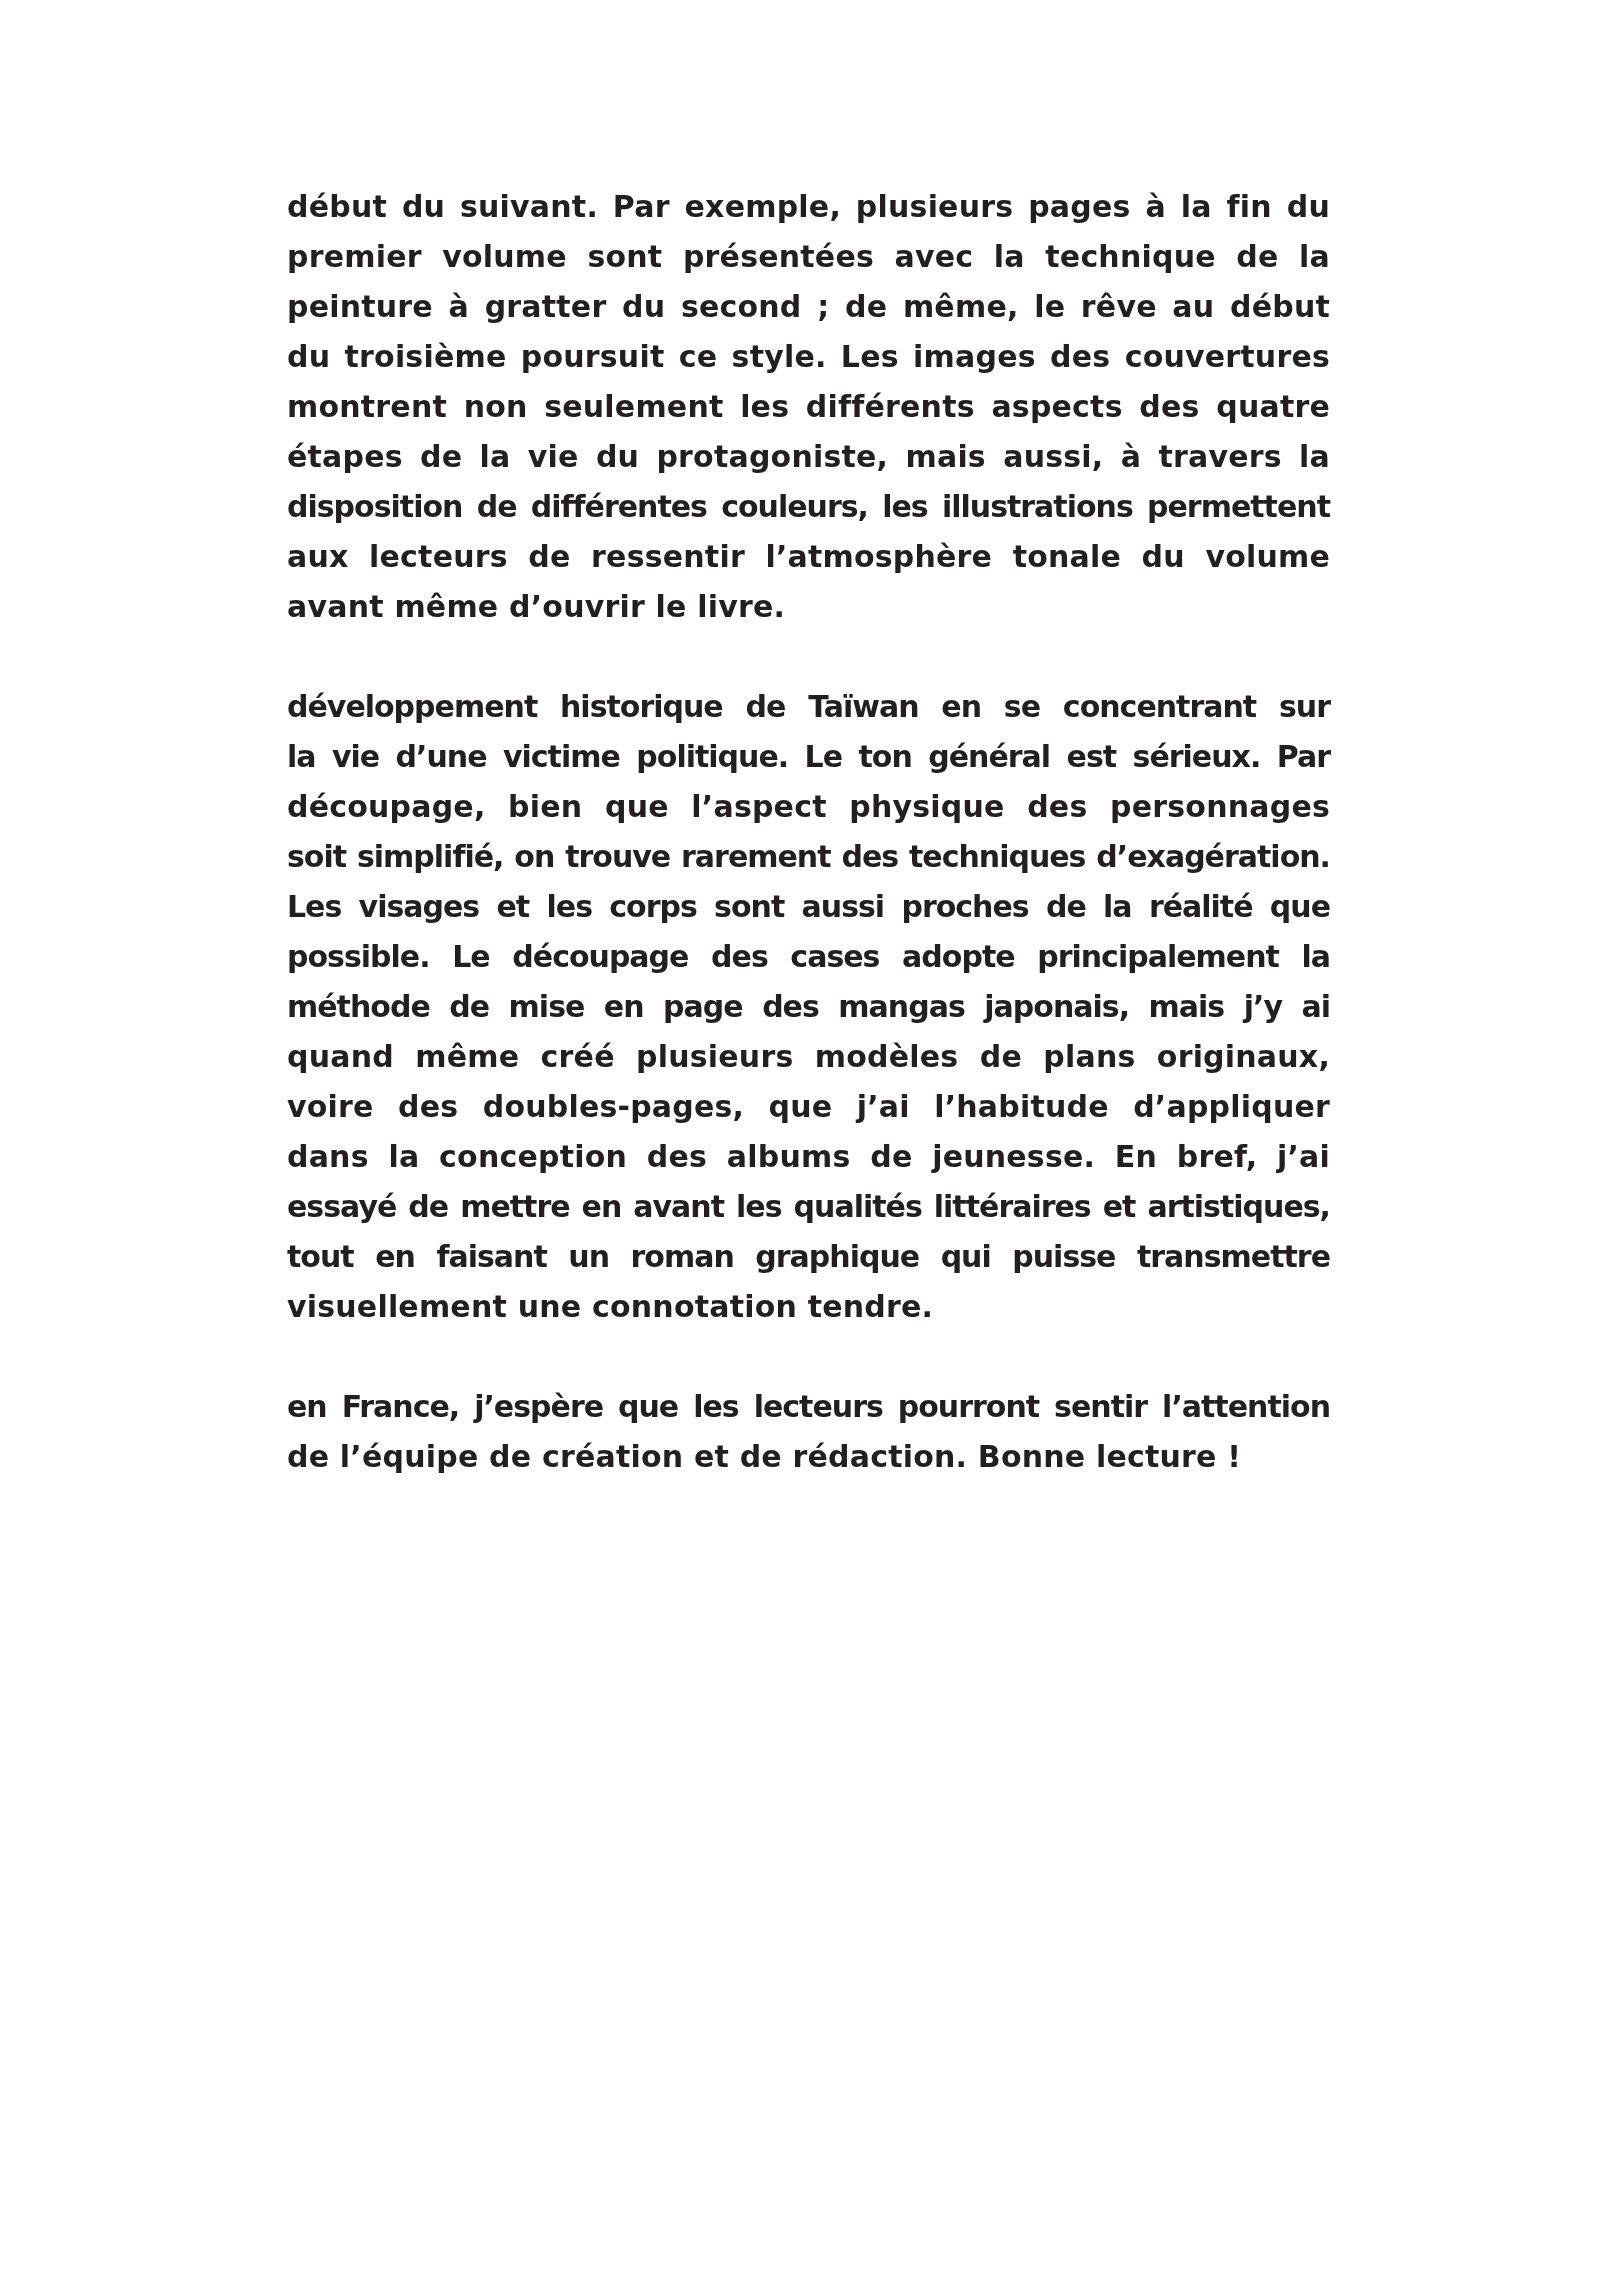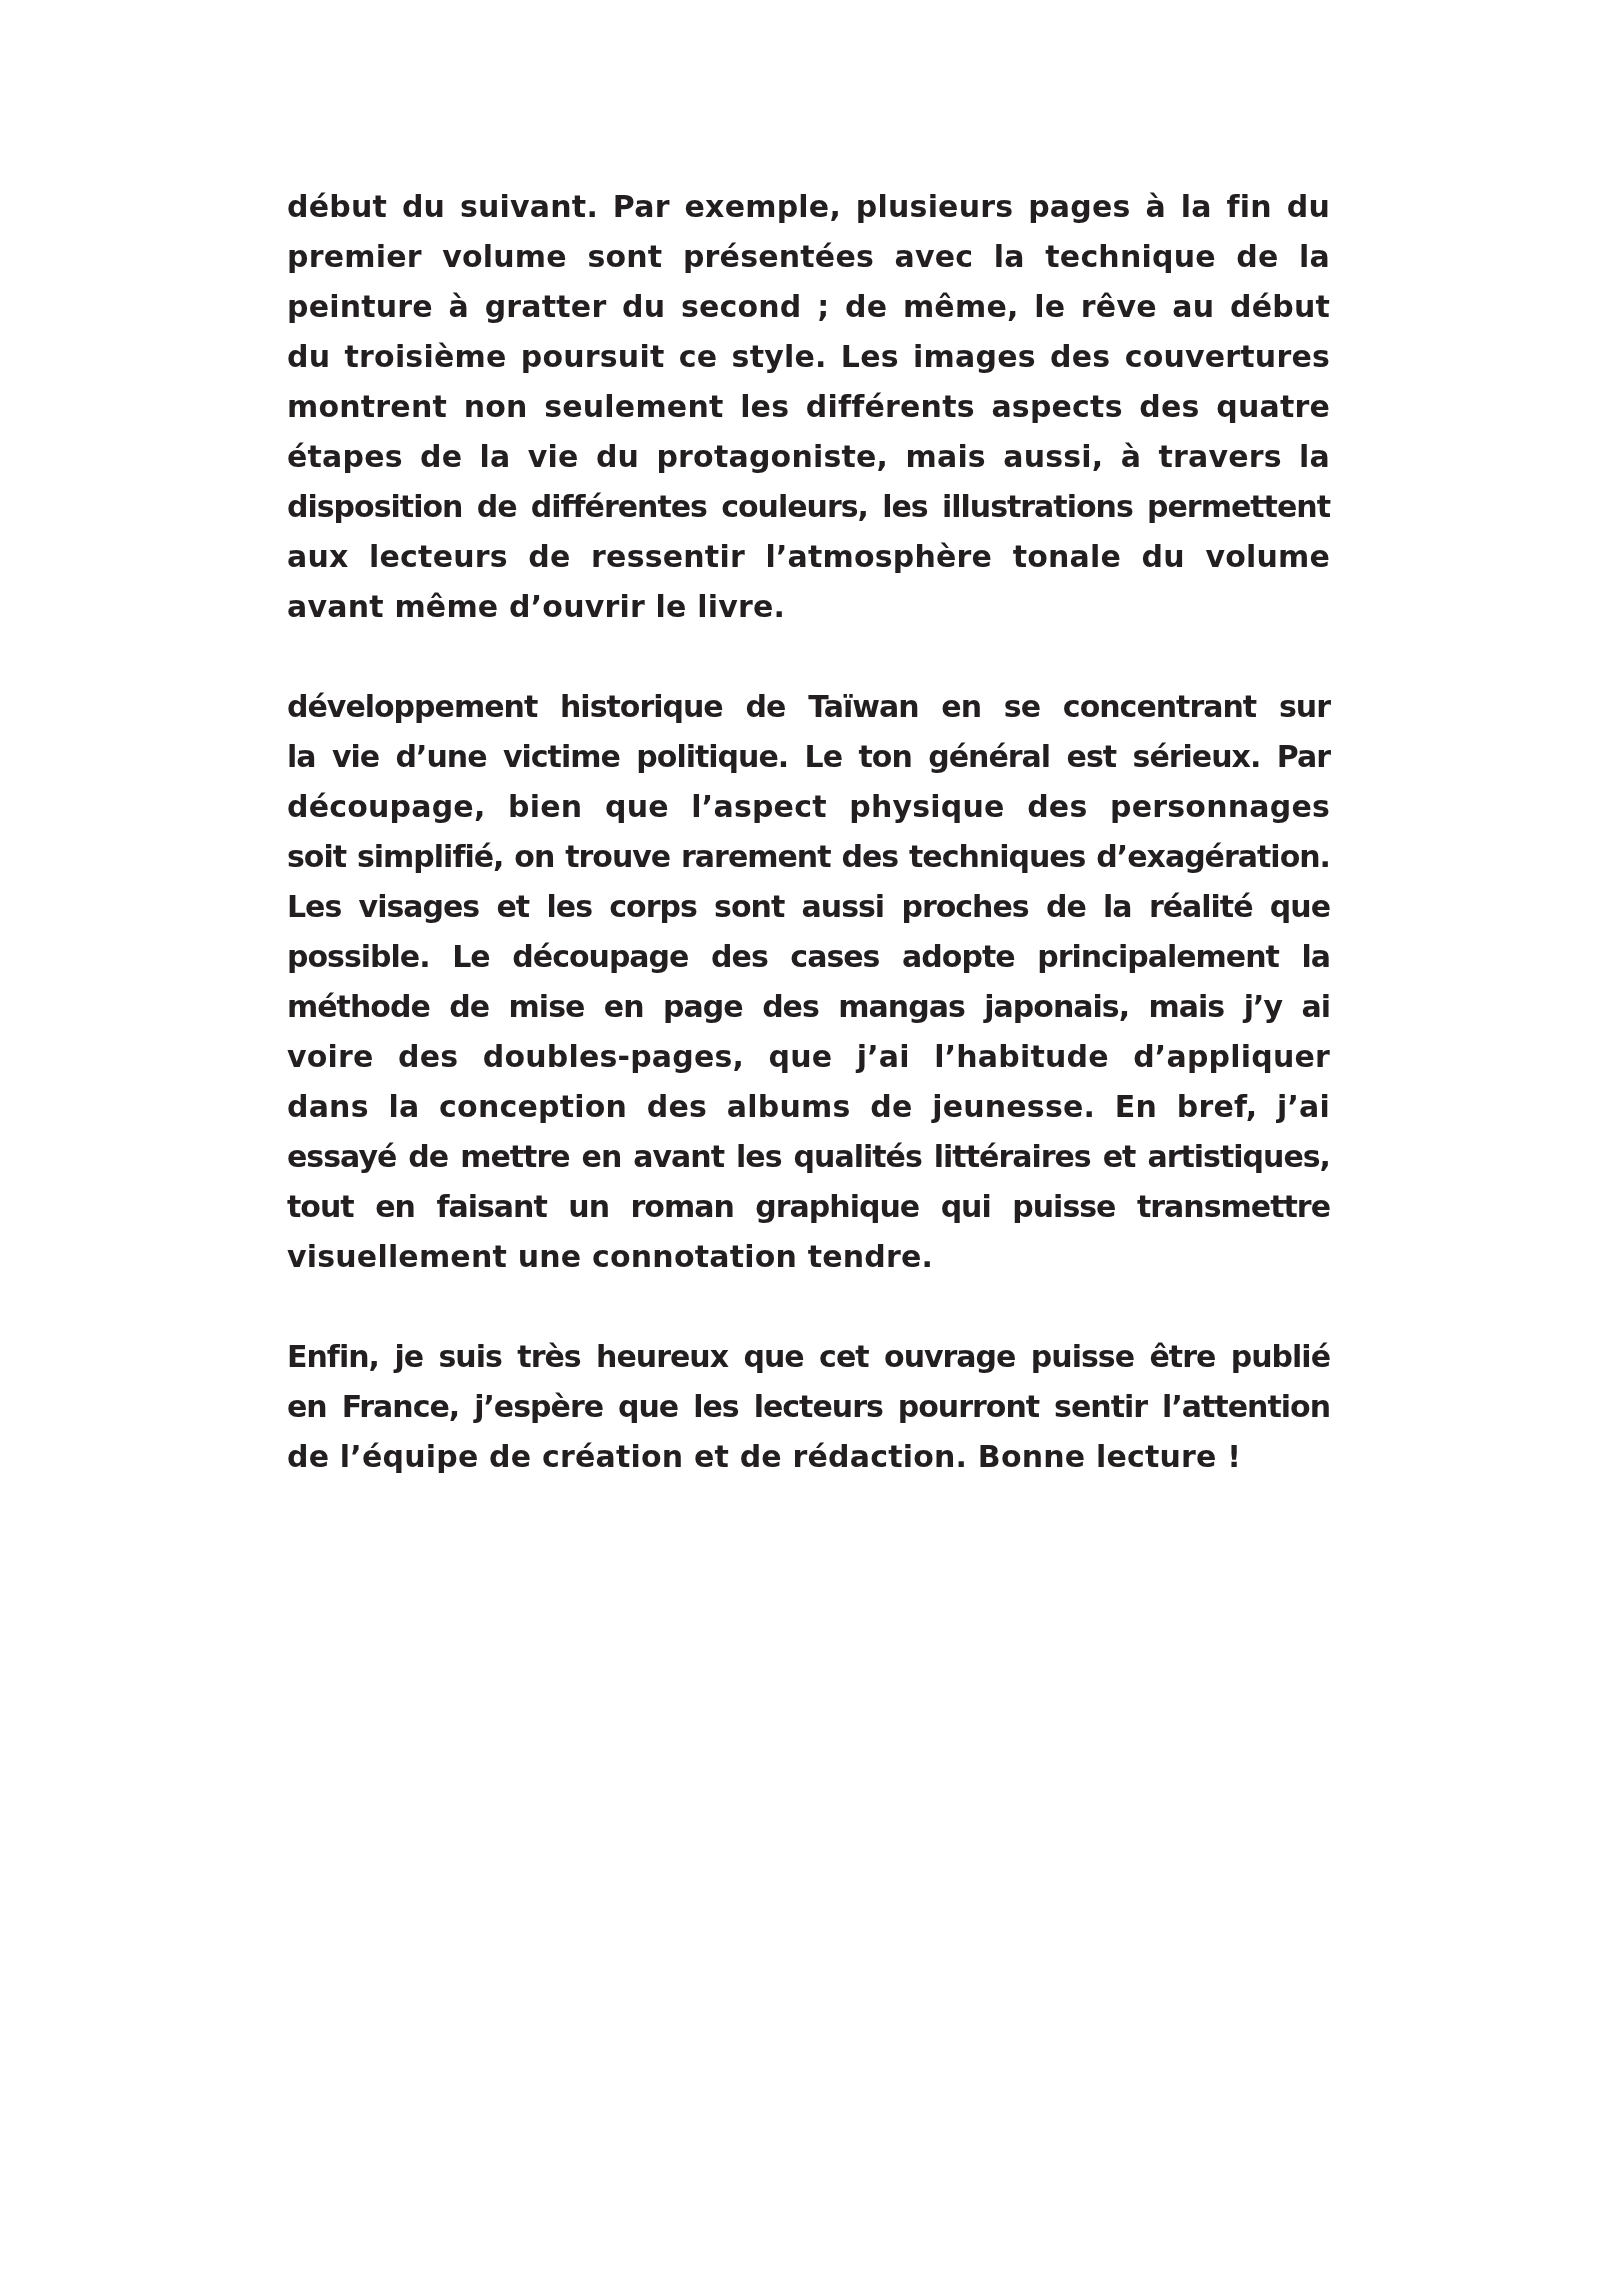--- a/index.html
+++ b/index.html
@@ -71,28 +71,28 @@
     </p>
 
     <p class="paragraph">
       <span class="line tight" style="display: block; width: 1043px;">développement historique de Taïwan en se concentrant sur</span>
       <span class="line tight" style="display: block; width: 1043px;">la vie d’une victime politique. Le ton général est sérieux. Par</span>
       <span class="line" style="display: block; width: 1043px;">découpage, bien que l’aspect physique des personnages</span>
       <span class="line tight" style="display: block; width: 1043px;">soit simplifié, on trouve rarement des techniques d’exagération.</span>
       <span class="line tight" style="display: block; width: 1043px;">Les visages et les corps sont aussi proches de la réalité que</span>
       <span class="line tight" style="display: block; width: 1043px;">possible. Le découpage des cases adopte principalement la</span>
       <span class="line tight" style="display: block; width: 1043px;">méthode de mise en page des mangas japonais, mais j’y ai</span>
+      <span class="line" style="display: block; width: 1043px;">quand même créé plusieurs modèles de plans originaux,</span>
       <span class="line" style="display: block; width: 1043px;">voire des doubles-pages, que j’ai l’habitude d’appliquer</span>
       <span class="line" style="display: block; width: 1043px;">dans la conception des albums de jeunesse. En bref, j’ai</span>
       <span class="line tight" style="display: block; width: 1043px;">essayé de mettre en avant les qualités littéraires et artistiques,</span>
       <span class="line tight" style="display: block; width: 1043px;">tout en faisant un roman graphique qui puisse transmettre</span>
       <span class="line last" style="display: block; width: 1043px;">visuellement une connotation tendre.</span>
     </p>
 
     <p class="paragraph">
-      <span class="line tight" style="display: block; width: 1043px;">Enfin, je suis très heureux que cet ouvrage puisse être publié</span>
       <span class="line tight" style="display: block; width: 1043px;">en France, j’espère que les lecteurs pourront sentir l’attention</span>
       <span class="line last" style="display: block; width: 1043px;">de l’équipe de création et de rédaction. Bonne lecture !</span>
     </p>
 
   </div>
 </div>
 
 
 </body></html>

